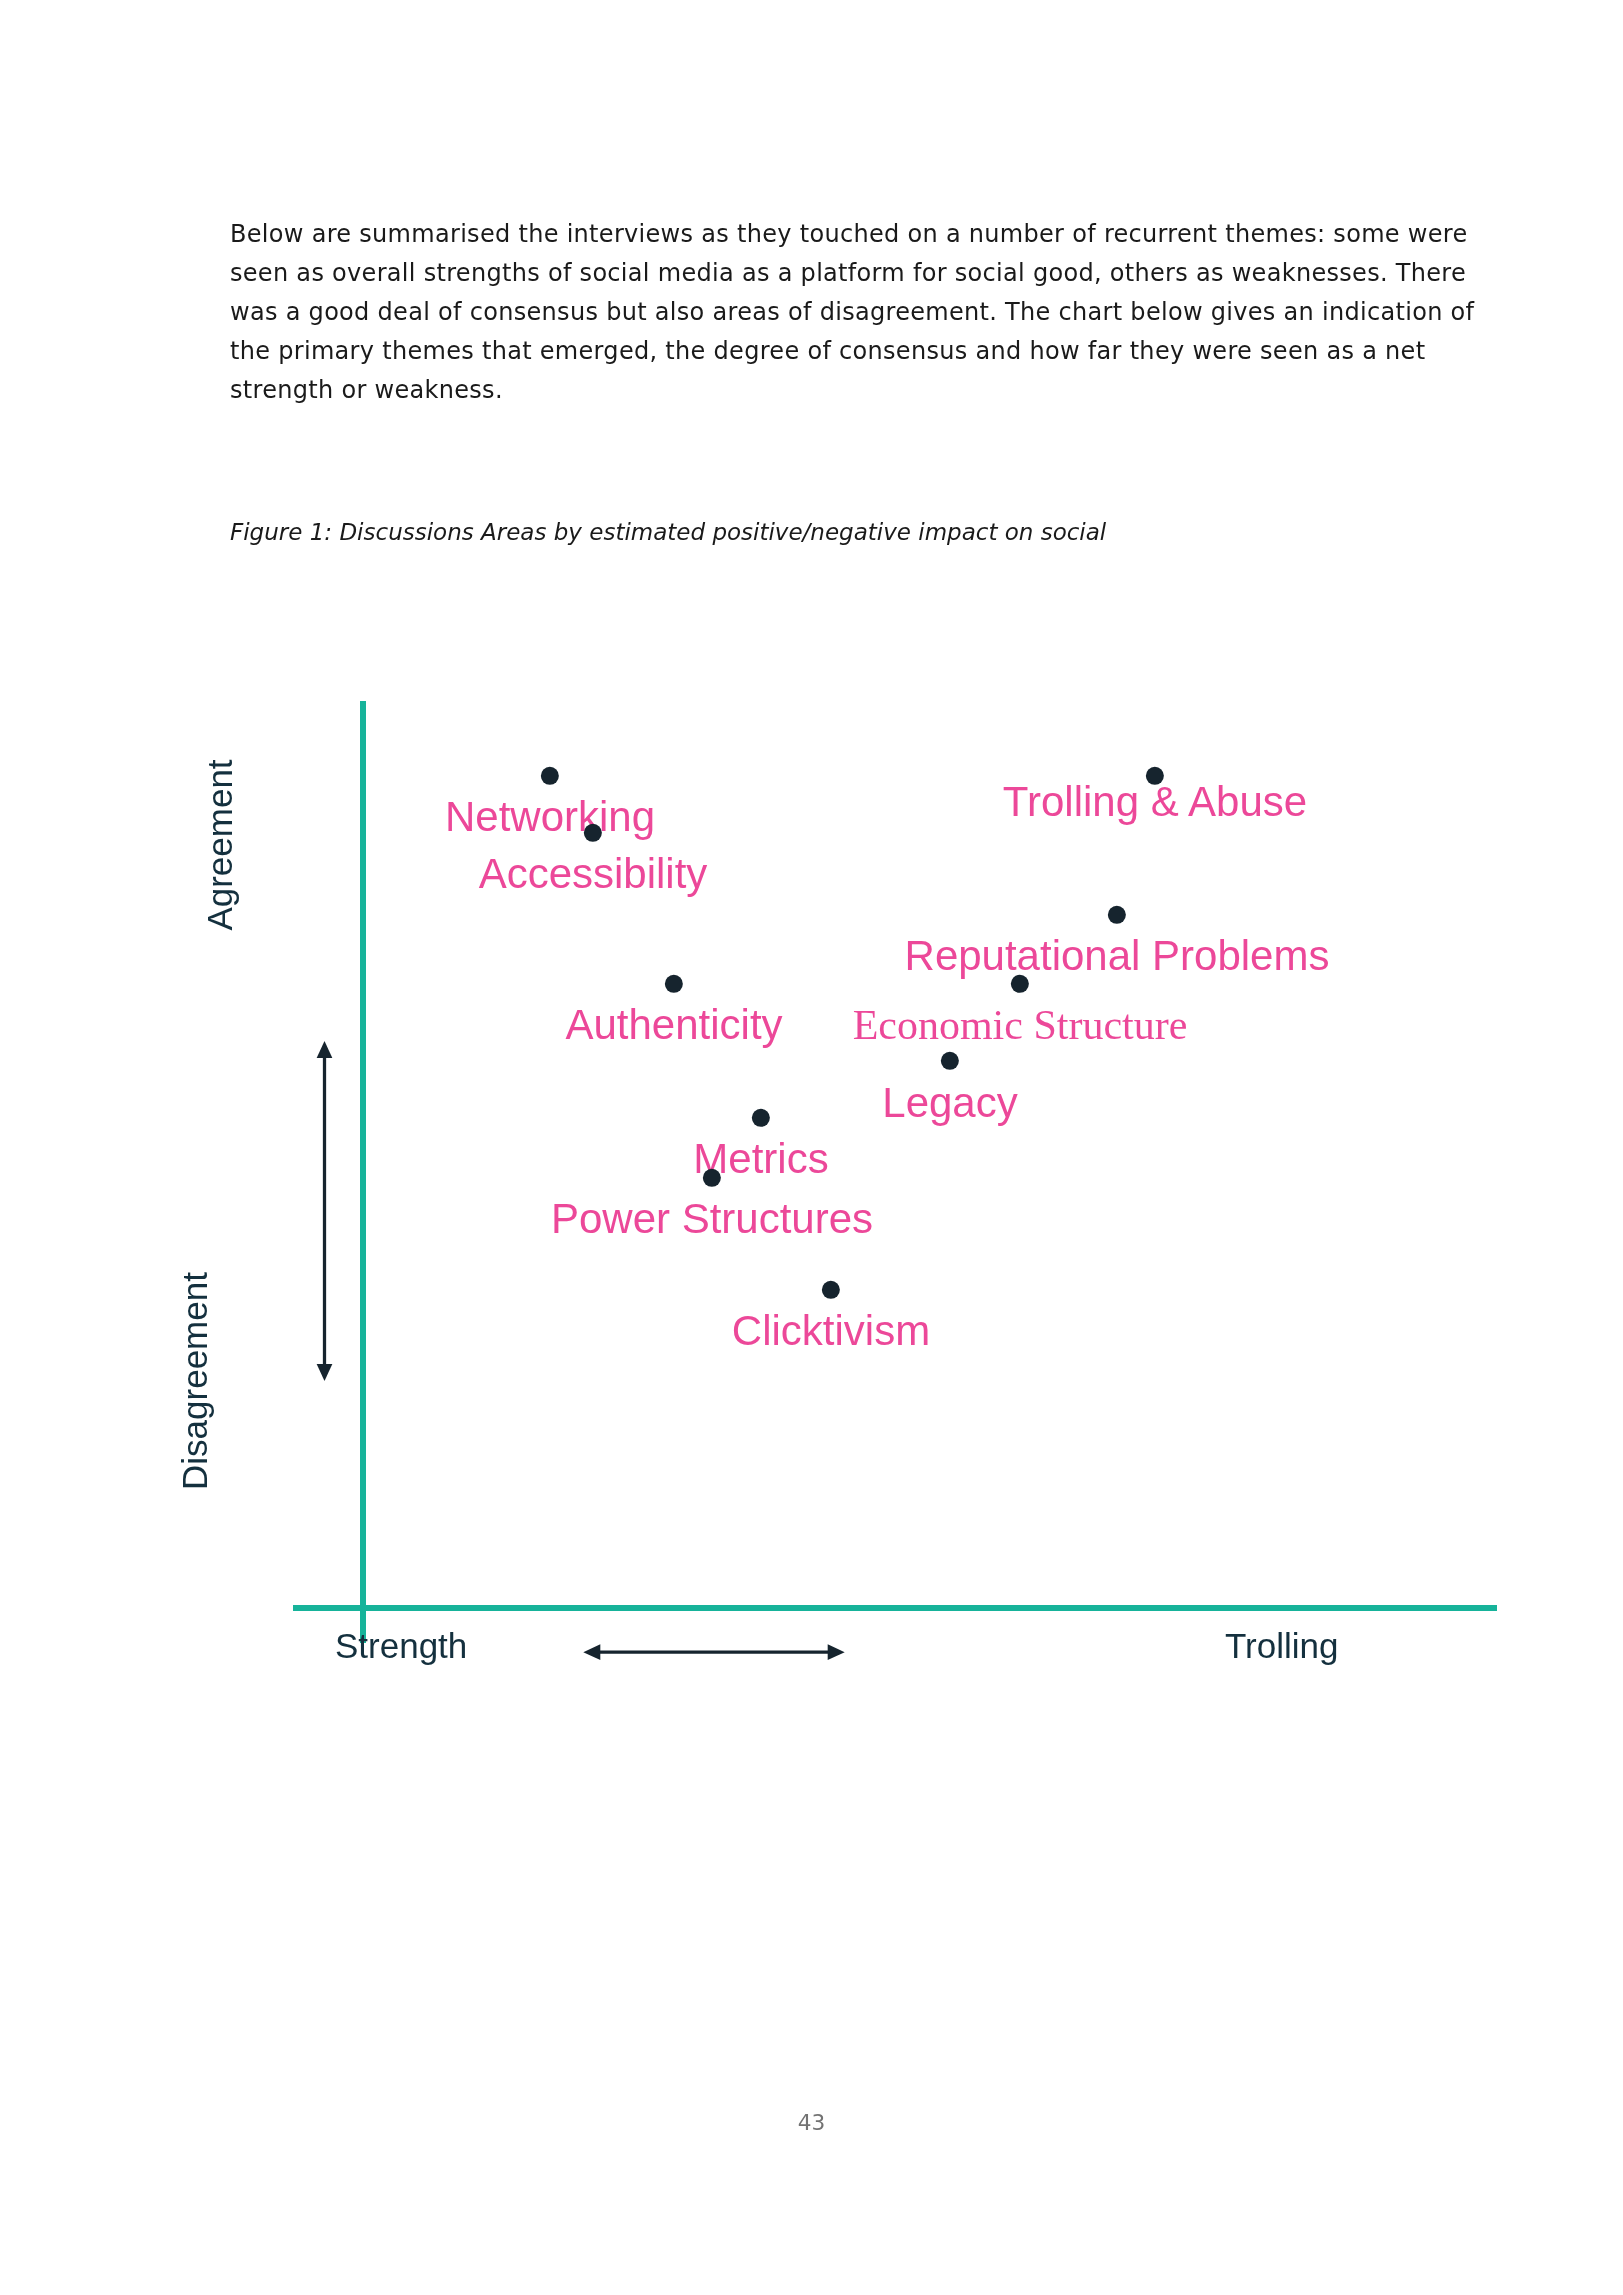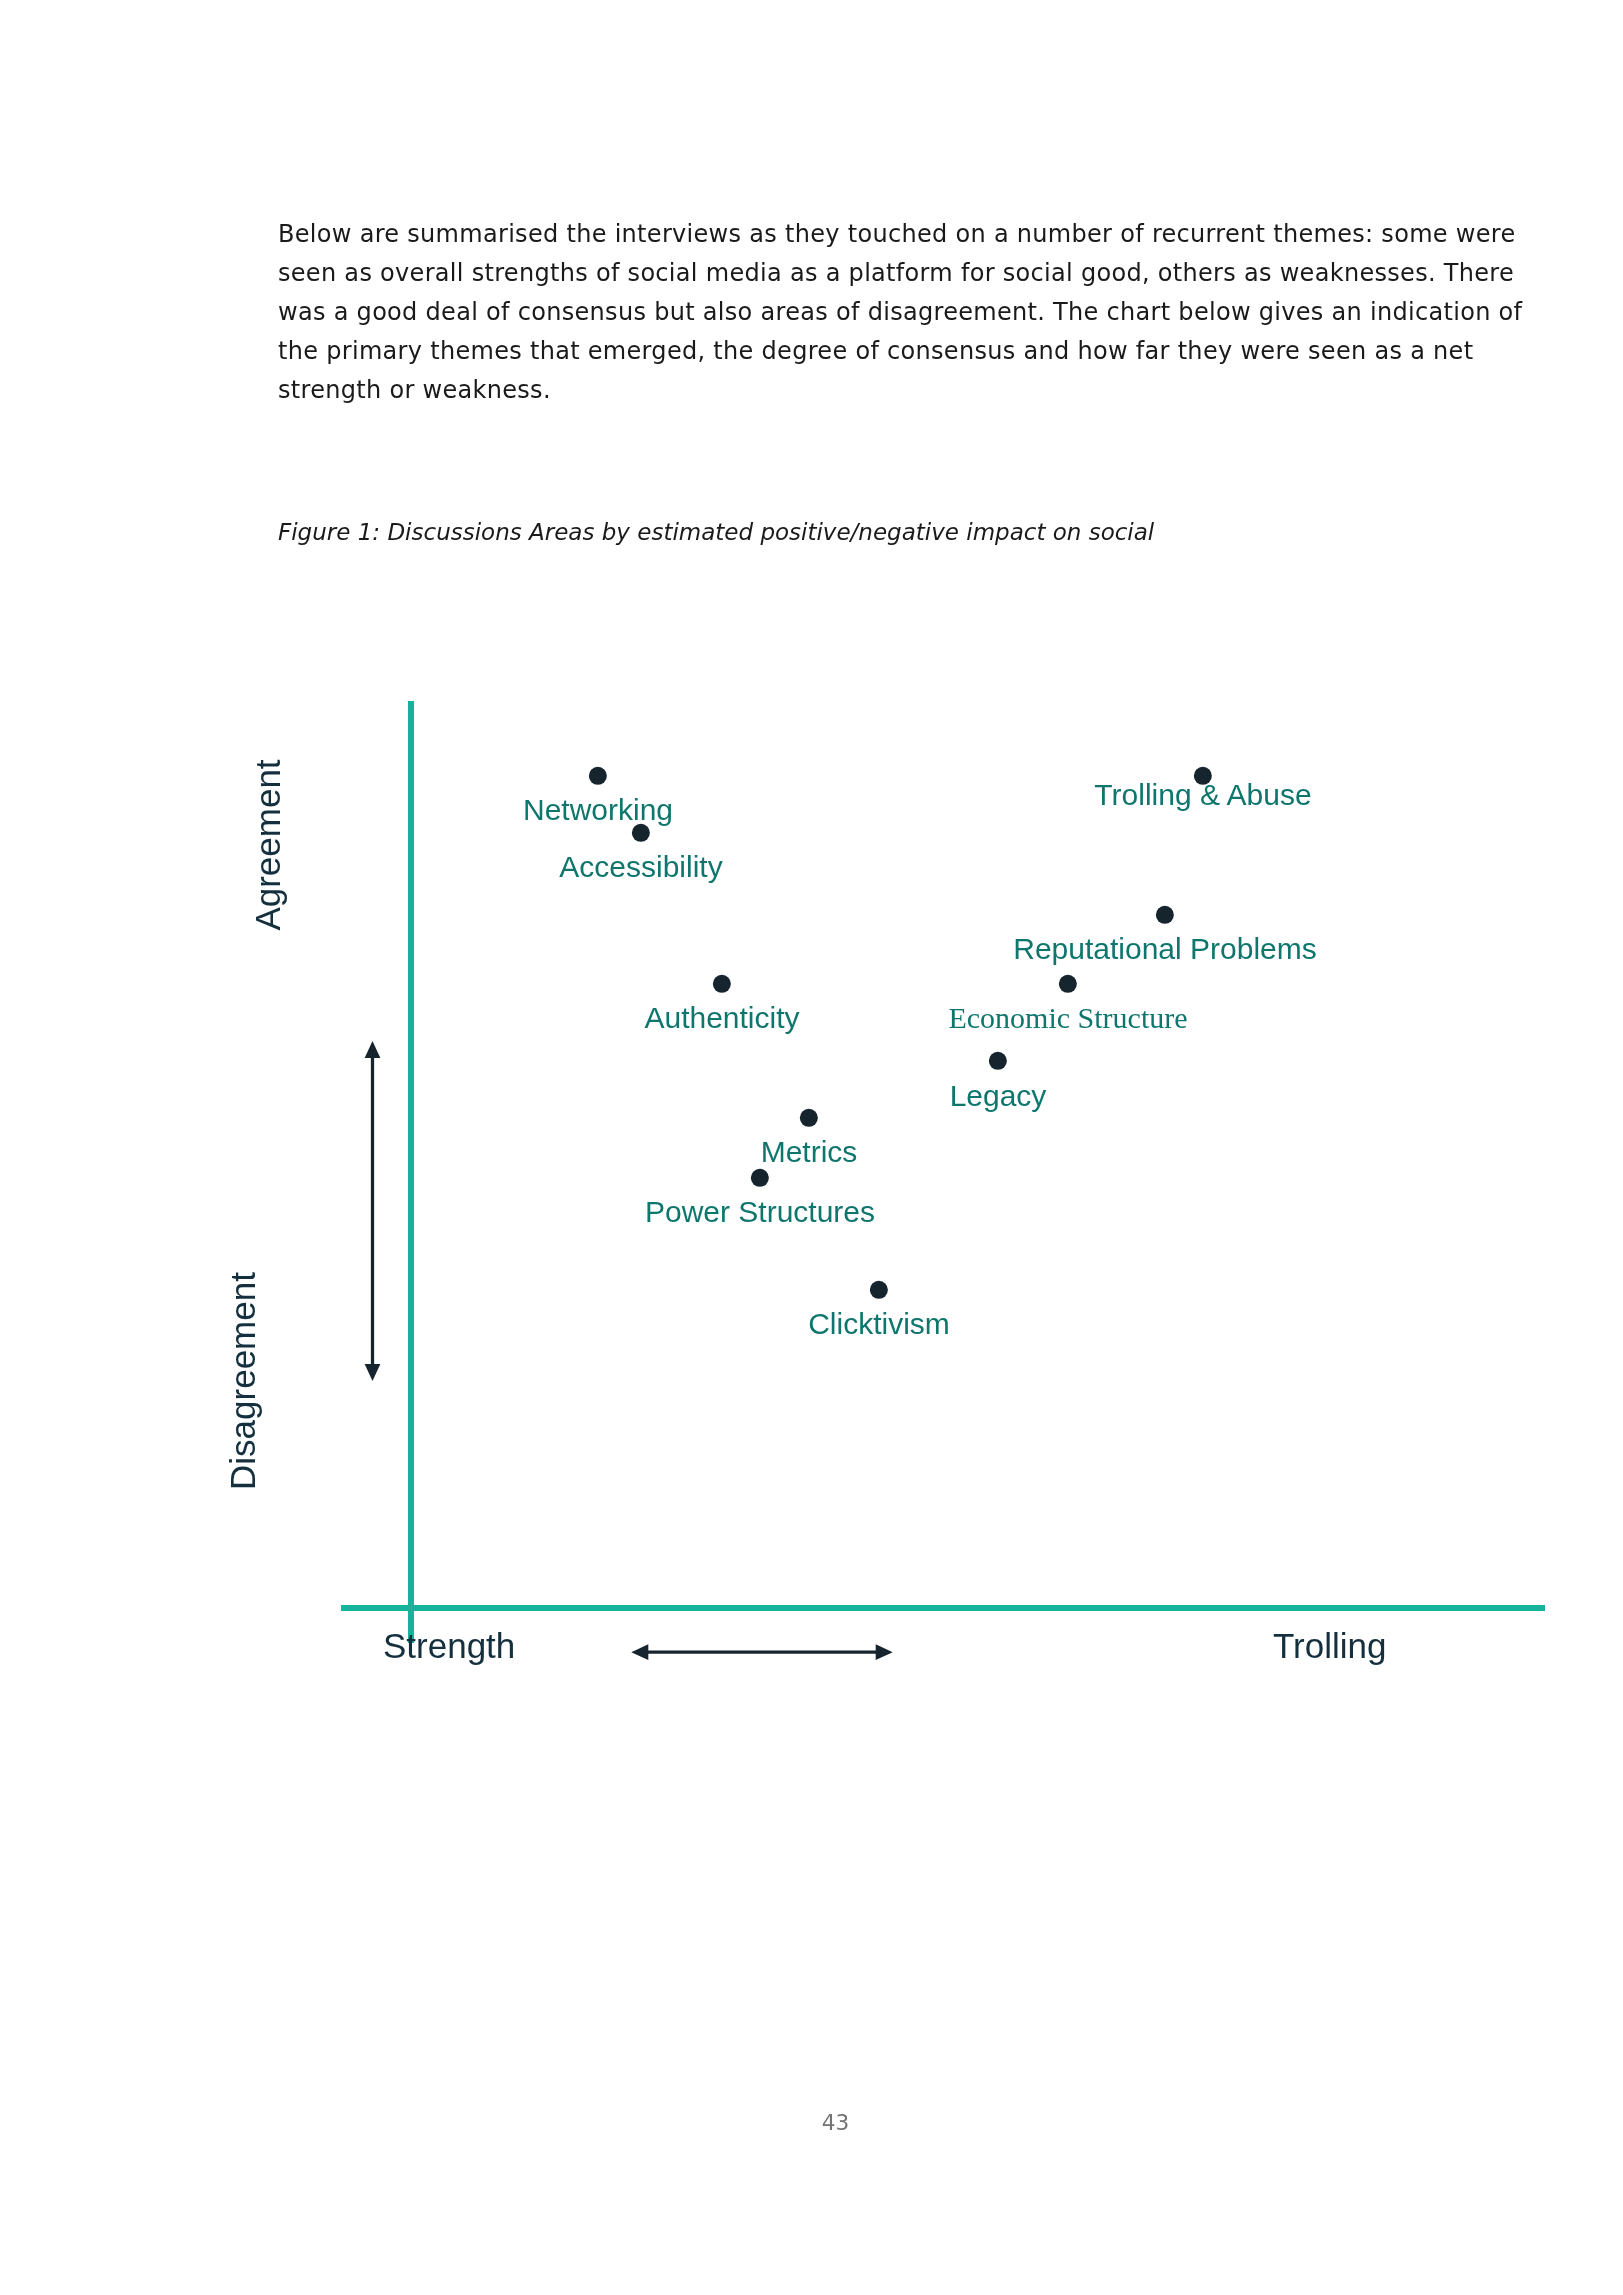--- a/index.html
+++ b/index.html
@@ -12,21 +12,20 @@
     height: 2295px;
     font-family: "Liberation Sans", sans-serif;
     color: #1b2a33;
     position: relative;
     overflow: hidden;
   }
 
   .page {
     position: absolute;
     inset: 0;
-    margin-left: 48px;
   }
 
   
   .body-text {
     position: absolute;
     left: 230px;
     top: 191px;
     width: 1263px;
     font-size: 24px;
     line-height: 1.62;
@@ -127,22 +126,22 @@
     position: absolute;
     width: 18.3px;
     height: 18.3px;
     border-radius: 50%;
     background: #16242e;
     transform: translate(-50%, -50%);
   }
   .point-label {
     position: absolute;
     font-family: "Liberation Sans", sans-serif;
-    font-size: 30px;
-    color: #0f766e;
+    font-size: 42px;
+    color: #ec4899;
     white-space: nowrap;
     transform: translate(-50%, 0);
   }
 
   
   .page-number {
     position: absolute;
     left: 0;
     top: 2110px;
     width: 100%;

